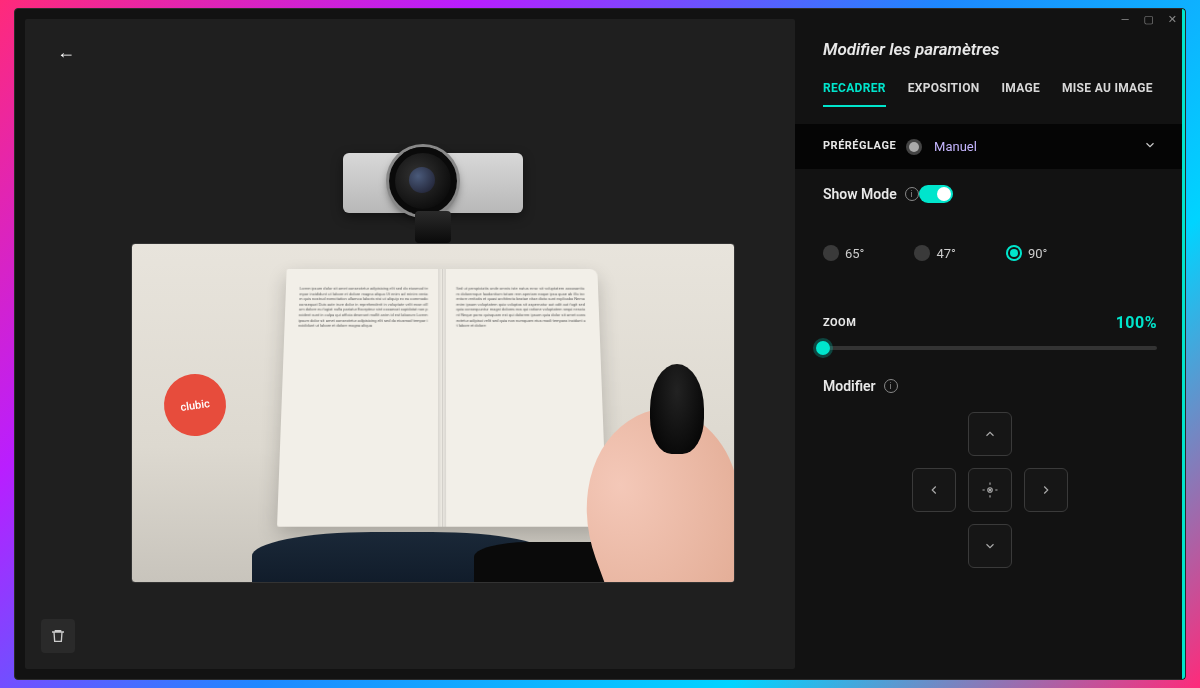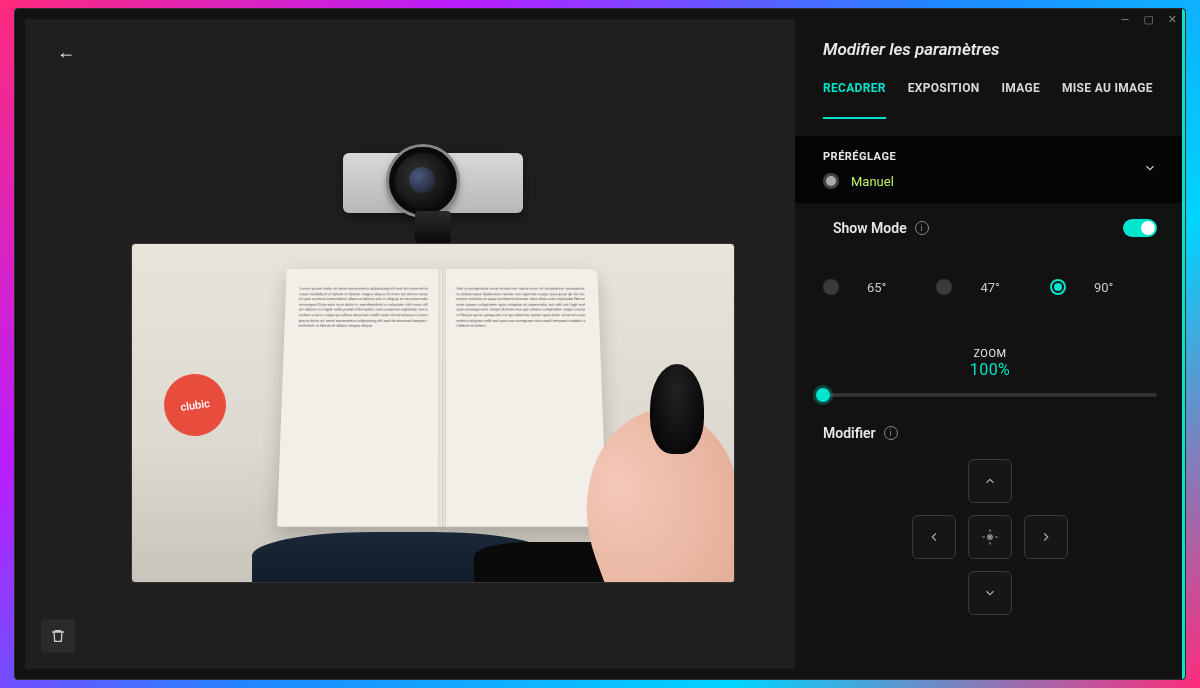--- a/index.html
+++ b/index.html
@@ -111,63 +111,63 @@
     color: #ccc; cursor: pointer;
   }
 
   
   .sidebar {
     width: 390px; background: #121212; padding: 20px 28px 20px 28px; position: relative;
     color: #e8e8e8;
   }
   .sidebar h2 { font-size: 17px; font-weight: 600; margin-top: 10px; margin-bottom: 22px; font-style: italic; }
   .tabs { display: flex; gap: 22px; border-bottom: 1px solid transparent; margin-bottom: 16px; font-size: 12px; font-weight: 700; letter-spacing: 0.3px; }
-  .tab { padding-bottom: 22px; color: #d8d8d8; cursor: pointer; }
+  .tab { padding-bottom: 10px; color: #d8d8d8; cursor: pointer; }
   .tab.active { color: #00e5cc; border-bottom: 2px solid #00e5cc; }
   .section { padding: 14px 0; }
   .section-label { font-size: 11px; font-weight: 700; letter-spacing: 0.5px; color: #e8e8e8; text-transform: uppercase; }
   .preset-row {
     display: flex; align-items: center; justify-content: space-between;
     background: #050505; margin: 0 -28px; padding: 14px 28px;
   }
-  .preset-left { display: flex; flex-direction: column; gap: 10px; }
-  .preset-value { display: flex; align-items: center; gap: 12px; font-size: 13px; color: #bef264; }
+  .preset-left { display: flex; flex-direction: row; gap: 10px; }
+  .preset-value { display: flex; align-items: center; gap: 12px; font-size: 13px; color: #c4b5fd; }
   .radio-dot {
     width: 16px; height: 16px; border-radius: 50%; background: #444;
     display: inline-flex; align-items: center; justify-content: center;
   }
   .radio-dot.grey::after { content:""; width:10px; height:10px; border-radius:50%; background:#aaa; }
   .chevron { color: #ccc; font-size: 14px; cursor: pointer; }
 
-  .row { display: flex; align-items: center; justify-content: space-between; padding: 16px 0; margin-left: 10px; }
+  .row { display: flex; align-items: center; padding: 16px 0; }
   .row-label { font-size: 14px; font-weight: 600; display: flex; align-items: center; gap: 8px; }
   .info-icon {
     width: 14px; height: 14px; border: 1px solid #888; border-radius: 50%;
     display: inline-flex; align-items: center; justify-content: center;
     font-size: 9px; color: #888; font-weight: normal;
   }
 
   .toggle {
     width: 34px; height: 18px; background: #00e5cc; border-radius: 10px; position: relative; cursor: pointer;
   }
   .toggle::after {
     content: ""; position: absolute; top: 2px; right: 2px; width: 14px; height: 14px;
     background: #fff; border-radius: 50%;
   }
 
   .fov-options { display: flex; gap: 50px; padding: 12px 0 6px 0; }
-  .fov-opt { display: flex; align-items: center; gap: 28px; font-size: 13px; color: #ccc; cursor: pointer; }
+  .fov-opt { display: flex; align-items: center; gap: 6px; font-size: 13px; color: #ccc; cursor: pointer; }
   .radio {
     width: 16px; height: 16px; border-radius: 50%; background: #3a3a3a;
     display: inline-flex; align-items: center; justify-content: center;
   }
   .radio.selected { background: transparent; border: 2px solid #00e5cc; }
   .radio.selected::after { content:""; width:8px; height:8px; border-radius:50%; background:#00e5cc; }
 
-  .zoom-row { display: flex; justify-content: space-between; align-items: center; font-size: 11px; font-weight: 400; letter-spacing: 0.5px; padding-top: 18px; flex-direction: column; }
+  .zoom-row { display: flex; justify-content: space-between; align-items: center; font-size: 11px; font-weight: 700; letter-spacing: 0.5px; padding-top: 18px; }
   .zoom-value { color: #00e5cc; font-size: 16px; }
   .slider { position: relative; height: 4px; background: #333; border-radius: 2px; margin-top: 14px; }
   .slider-thumb {
     position: absolute; left: 0; top: 50%; transform: translate(-50%, -50%);
     width: 14px; height: 14px; background: #00e5cc; border-radius: 50%;
     box-shadow: 0 0 0 3px rgba(0,229,204,0.25);
   }
 
   .dpad { display: grid; grid-template-columns: repeat(3, 44px); grid-template-rows: repeat(3, 44px);
     gap: 12px; justify-content: center; margin-top: 18px; }

